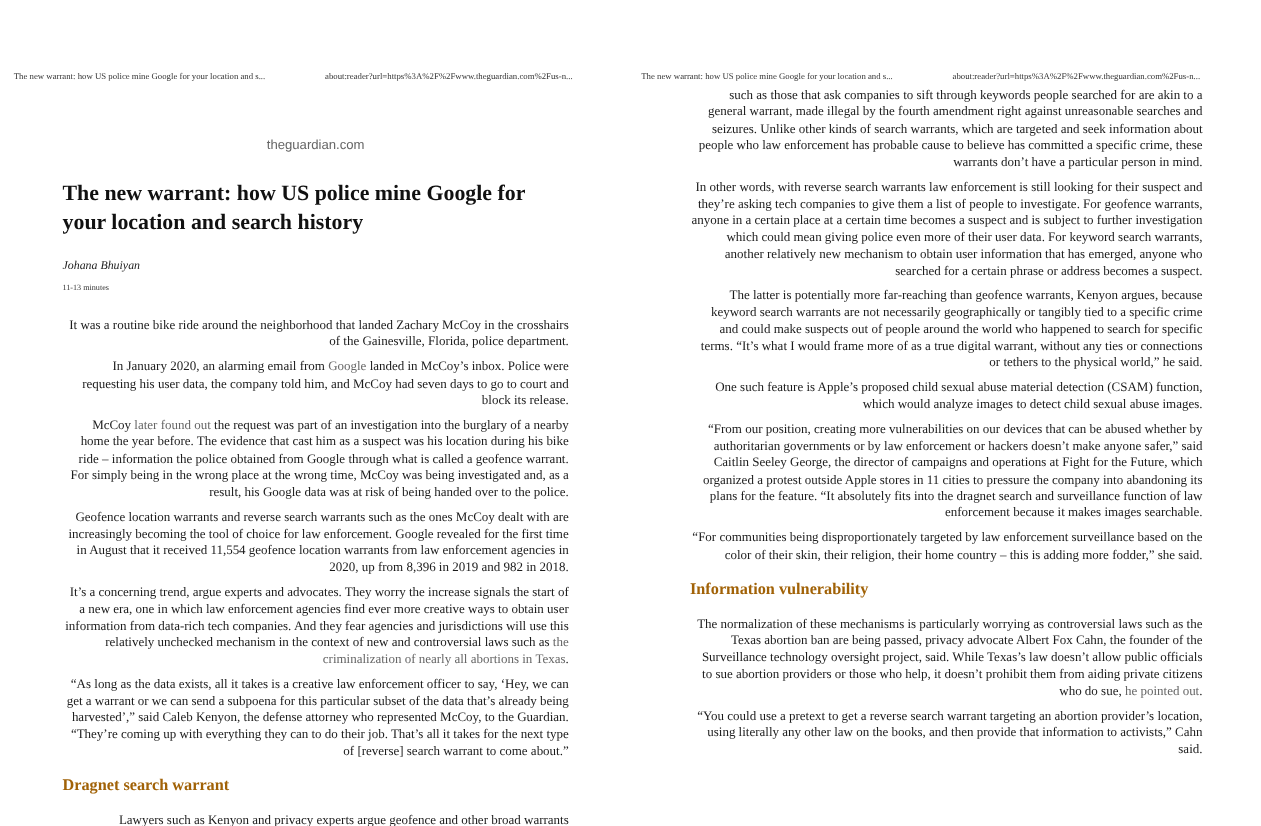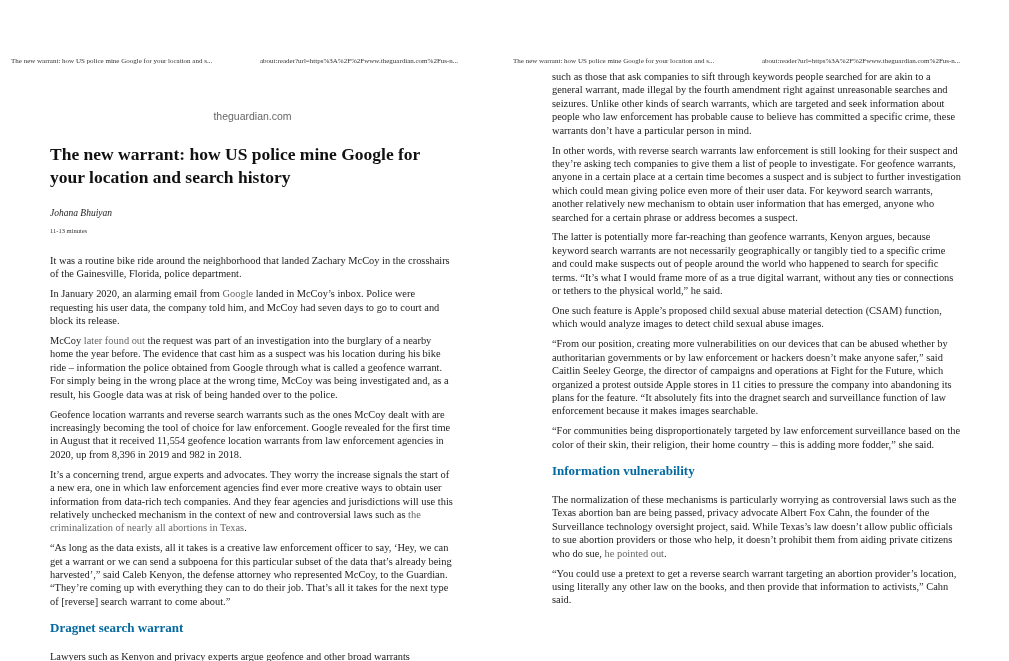--- a/index.html
+++ b/index.html
@@ -18,22 +18,22 @@
   .ftr.date { left: 441px; text-decoration: underline; }
   .page.p2 .ftr.num { left: 24px; }
   .page.p2 .ftr.date { left: 437px; }
   .content { position: absolute; left: 50px; width: 405px; }
   .page.p2 .content { left: 47px; width: 410px; top: 26px; }
   .page.p1 .content { top: 66px; }
   .domain { font-family: "Liberation Sans", "DejaVu Sans", sans-serif; font-size: 10.5px; color: #666; margin: 0 0 21px 0; text-align: center; }
   h1 { font-size: 17.5px; line-height: 23px; font-weight: bold; margin: 0 0 19px 0; color: #111; }
   .byline { font-style: italic; font-size: 9.5px; margin: 0 0 9px 0; }
   .readtime { font-size: 6.5px; margin: 0 0 20px 0; color: #333; }
-  p { font-size: 10.4px; line-height: 13.4px; margin: 0 0 6.5px 0; }
-  h2 { font-size: 13px; font-weight: bold; margin: 12px 0 14px 0; color: #0369a1; }
+  p { font-size: 10.4px; line-height: 13.4px; margin: 0 0 6.5px 0; text-align: right; }
+  h2 { font-size: 13px; font-weight: bold; margin: 12px 0 14px 0; color: #a16207; }
   a { color: #666; }
   .scroll-mark { position: absolute; right: 2px; bottom: 2px; width: 3px; height: 3px; background: #ccc; border-radius: 1px; }
 </style>
 </head>
 <body>
 
 <div class="page p1">
   <div class="hdr title">The new warrant: how US police mine Google for your location and s...</div>
   <div class="hdr url">about:reader?url=https%3A%2F%2Fwww.theguardian.com%2Fus-n...</div>
 

